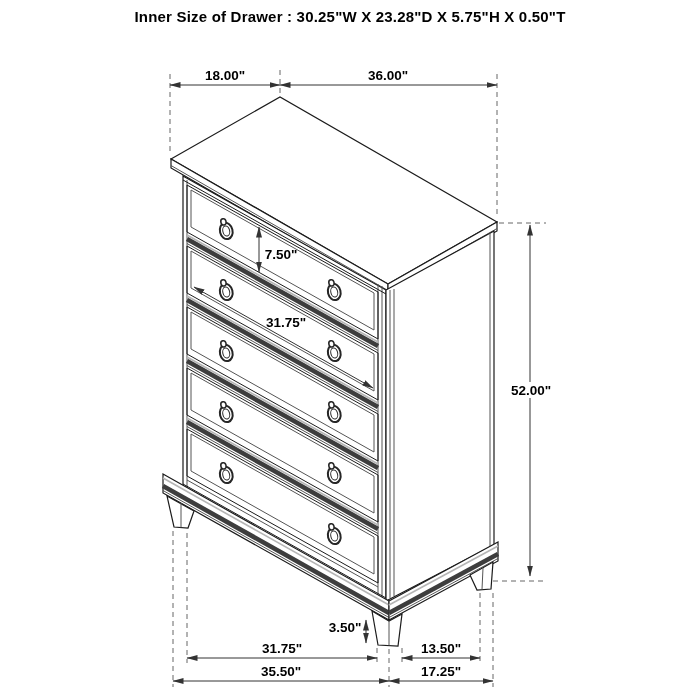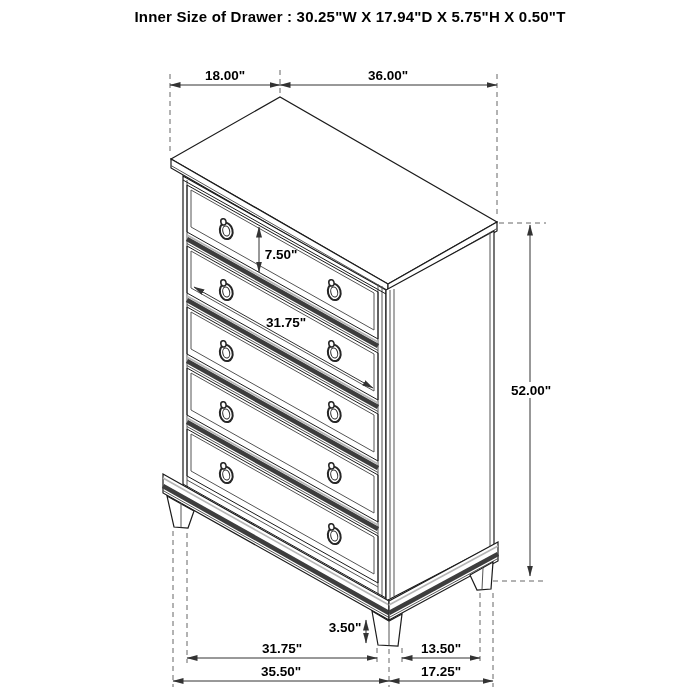--- a/index.html
+++ b/index.html
@@ -18,21 +18,21 @@
   .arrS{marker-start:url(#ah);}
   .arrE{marker-end:url(#ah);}
   .dash{fill:none;stroke:#666666;stroke-width:1;stroke-dasharray:5 4;}
   .ring{fill:#ffffff;stroke:#262626;}
   text{font-family:"Liberation Sans",sans-serif;font-size:13.5px;font-weight:bold;fill:#000;}
 </style>
 </head>
 <body>
 
 <div id="stage">
-  <div id="title">Inner Size of Drawer : 30.25"W X 17.94"D X 5.75"H X 0.50"T</div>
+  <div id="title">Inner Size of Drawer : 30.25"W X 23.28"D X 5.75"H X 0.50"T</div>
 
   <svg width="700" height="700" viewBox="0 0 700 700">
     <defs>
       <marker id="ah" markerUnits="userSpaceOnUse" markerWidth="12" markerHeight="8" refX="10.5" refY="3" orient="auto-start-reverse">
         <path d="M0,0 L11,3 L0,6 Z" fill="#333"></path>
       </marker>
     </defs>
 
     <g>
       <polygon class="fw" points="171,159 280,97 497,222 388,284"></polygon>

